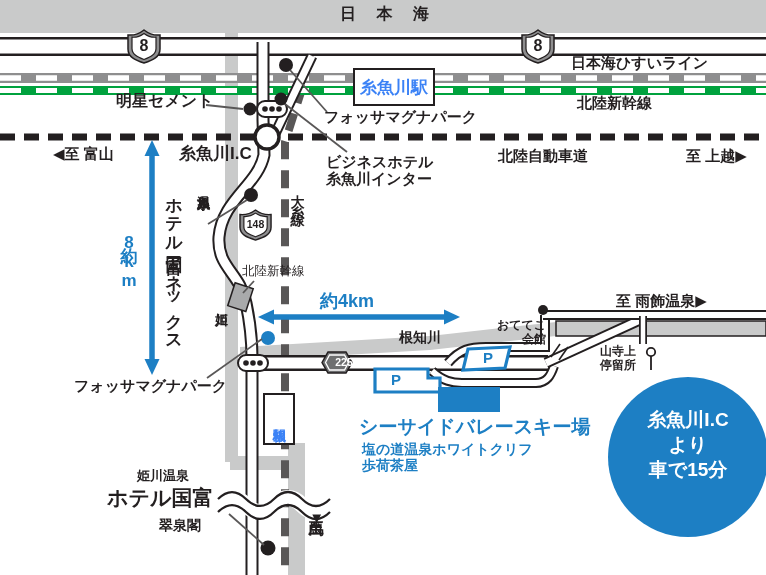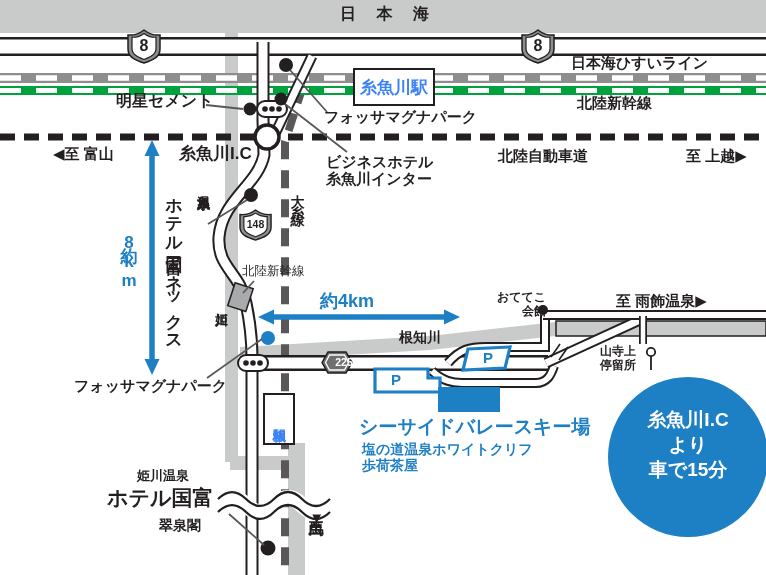--- a/index.html
+++ b/index.html
@@ -4,21 +4,21 @@
 <style>
   html,body{margin:0;padding:0;background:#fff;}
   #map{position:relative;width:766px;height:575px;overflow:hidden;background:#fff;
        font-family:"Liberation Sans","DejaVu Sans",sans-serif;}
   #gfx{position:absolute;left:0;top:0;}
   .lbl{position:absolute;font-weight:bold;color:#231f20;white-space:nowrap;line-height:1.15;}
   .v{writing-mode:vertical-rl;text-orientation:upright;}
   .blue{color:#1d7fc4;}
   .white{color:#fff;}
   .ctr{text-align:center;}
-  .rt{text-align:right;}
+  .rt{text-align:right;margin-top:28px;}
   .station{position:absolute;background:#fff;border:2.5px solid #231f20;
            display:flex;align-items:center;justify-content:center;font-weight:bold;color:#3b82f6;}
   .badge-text{position:absolute;left:612px;top:407px;width:152px;text-align:center;
               color:#fff;font-weight:bold;font-size:19px;line-height:25px;}
 </style>
 </head>
 <body>
 
 <div id="map">
 

